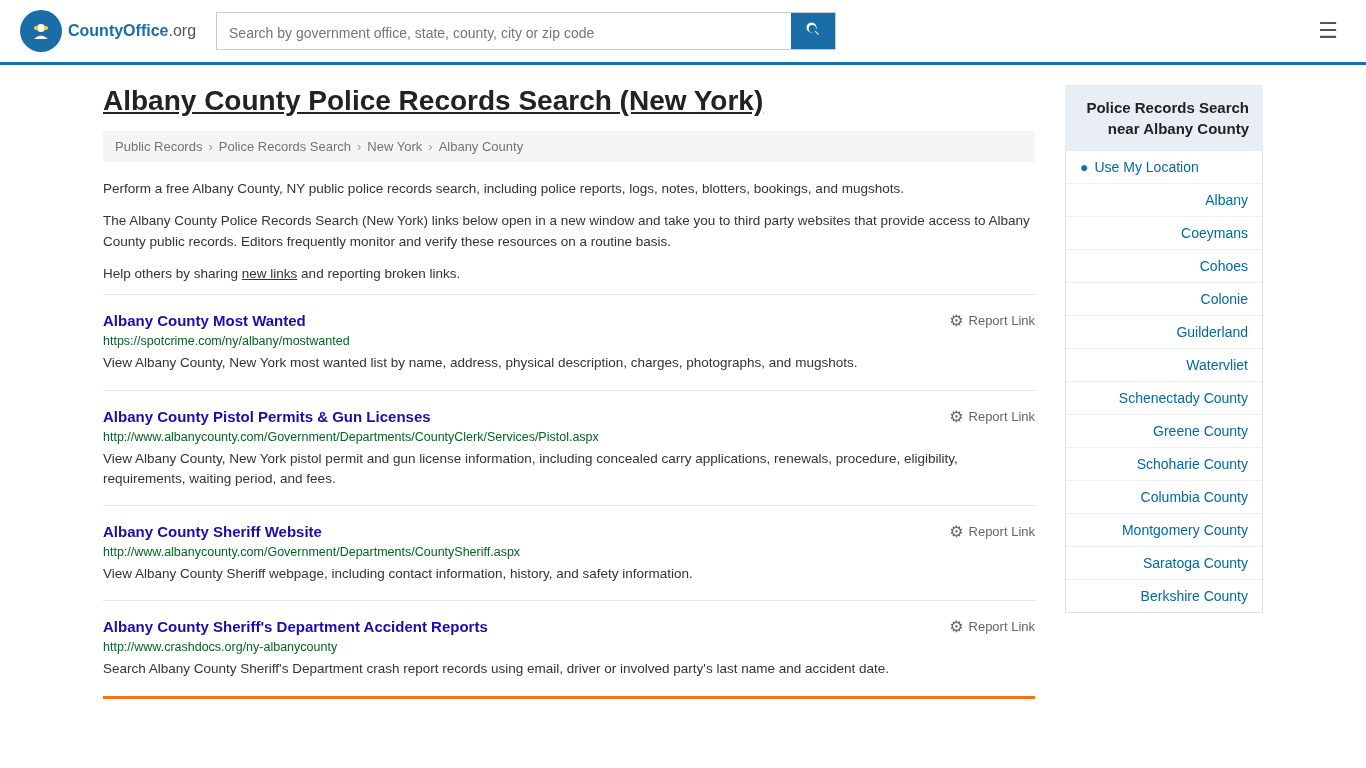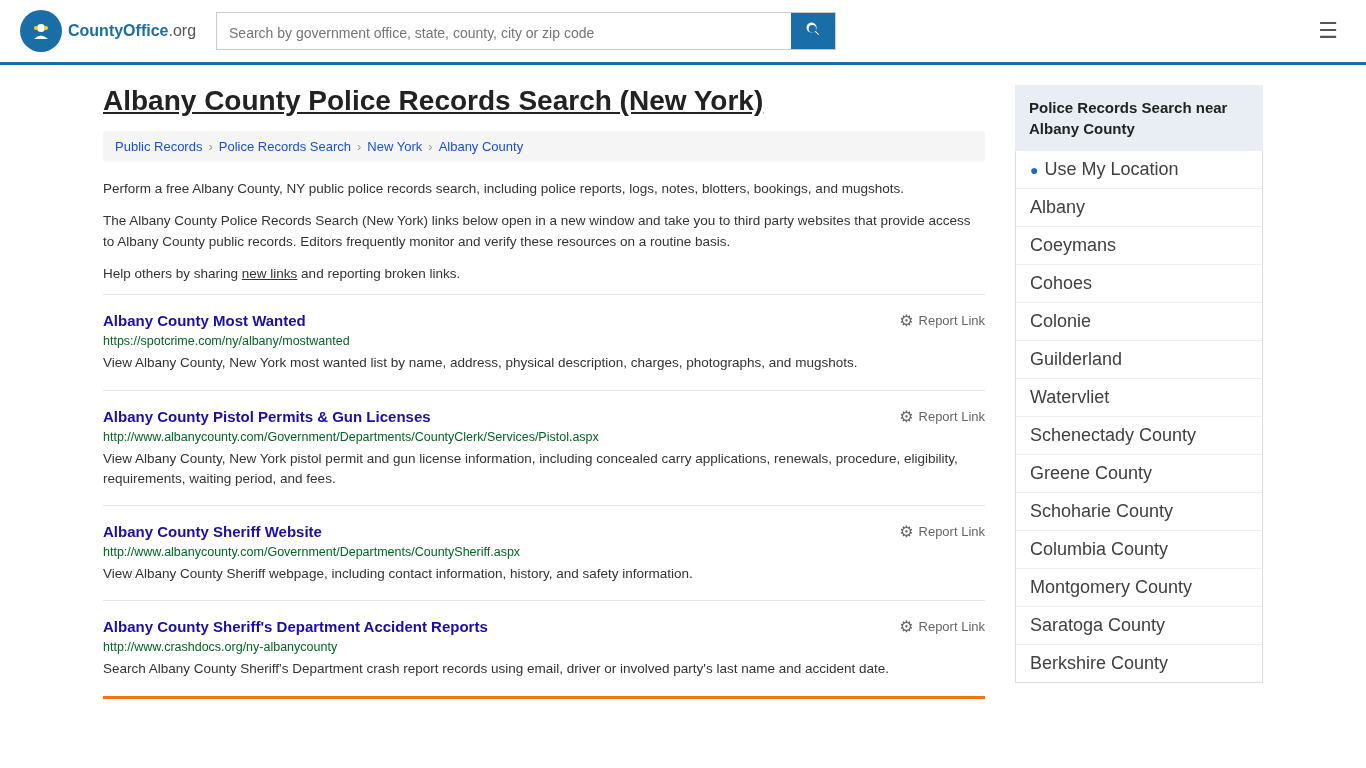--- a/index.html
+++ b/index.html
@@ -85,22 +85,23 @@
       max-width: 1200px;
       margin: 0 auto;
       padding: 20px 20px;
       display: flex;
       gap: 30px;
     }
     .content-area {
       flex: 1;
     }
     .sidebar {
-      width: 248px;
+      width: 198px;
       flex-shrink: 0;
+      text-align: right;
     }
 
     
     .page-title {
       font-size: 28px;
       font-weight: bold;
       color: #222;
       margin-bottom: 14px;
       text-decoration: underline;
     }
@@ -112,21 +113,21 @@
       border-radius: 3px;
       font-size: 13px;
       color: #555;
       margin-bottom: 16px;
       display: flex;
       align-items: center;
       gap: 6px;
       flex-wrap: wrap;
     }
     .breadcrumb a {
-      color: #1d4ed8;
+      color: #737373;
       text-decoration: none;
     }
     .breadcrumb .sep { color: #999; }
 
     
     .description {
       font-size: 13.5px;
       line-height: 1.6;
       color: #333;
       margin-bottom: 10px;
@@ -194,23 +195,23 @@
       border: 1px solid #ddd;
       border-top: none;
     }
     .sidebar-item {
       padding: 8px 14px;
       border-bottom: 1px solid #eee;
       cursor: pointer;
     }
     .sidebar-item:last-child { border-bottom: none; }
     .sidebar-item a {
-      color: #404040;
+      color: #0369a1;
       text-decoration: none;
-      font-size: 18px;
+      font-size: 14px;
     }
     .sidebar-item.use-location {
       display: flex;
       align-items: center;
       gap: 6px;
     }
     .location-icon {
       color: #1a6ea8;
       font-size: 14px;
     }

